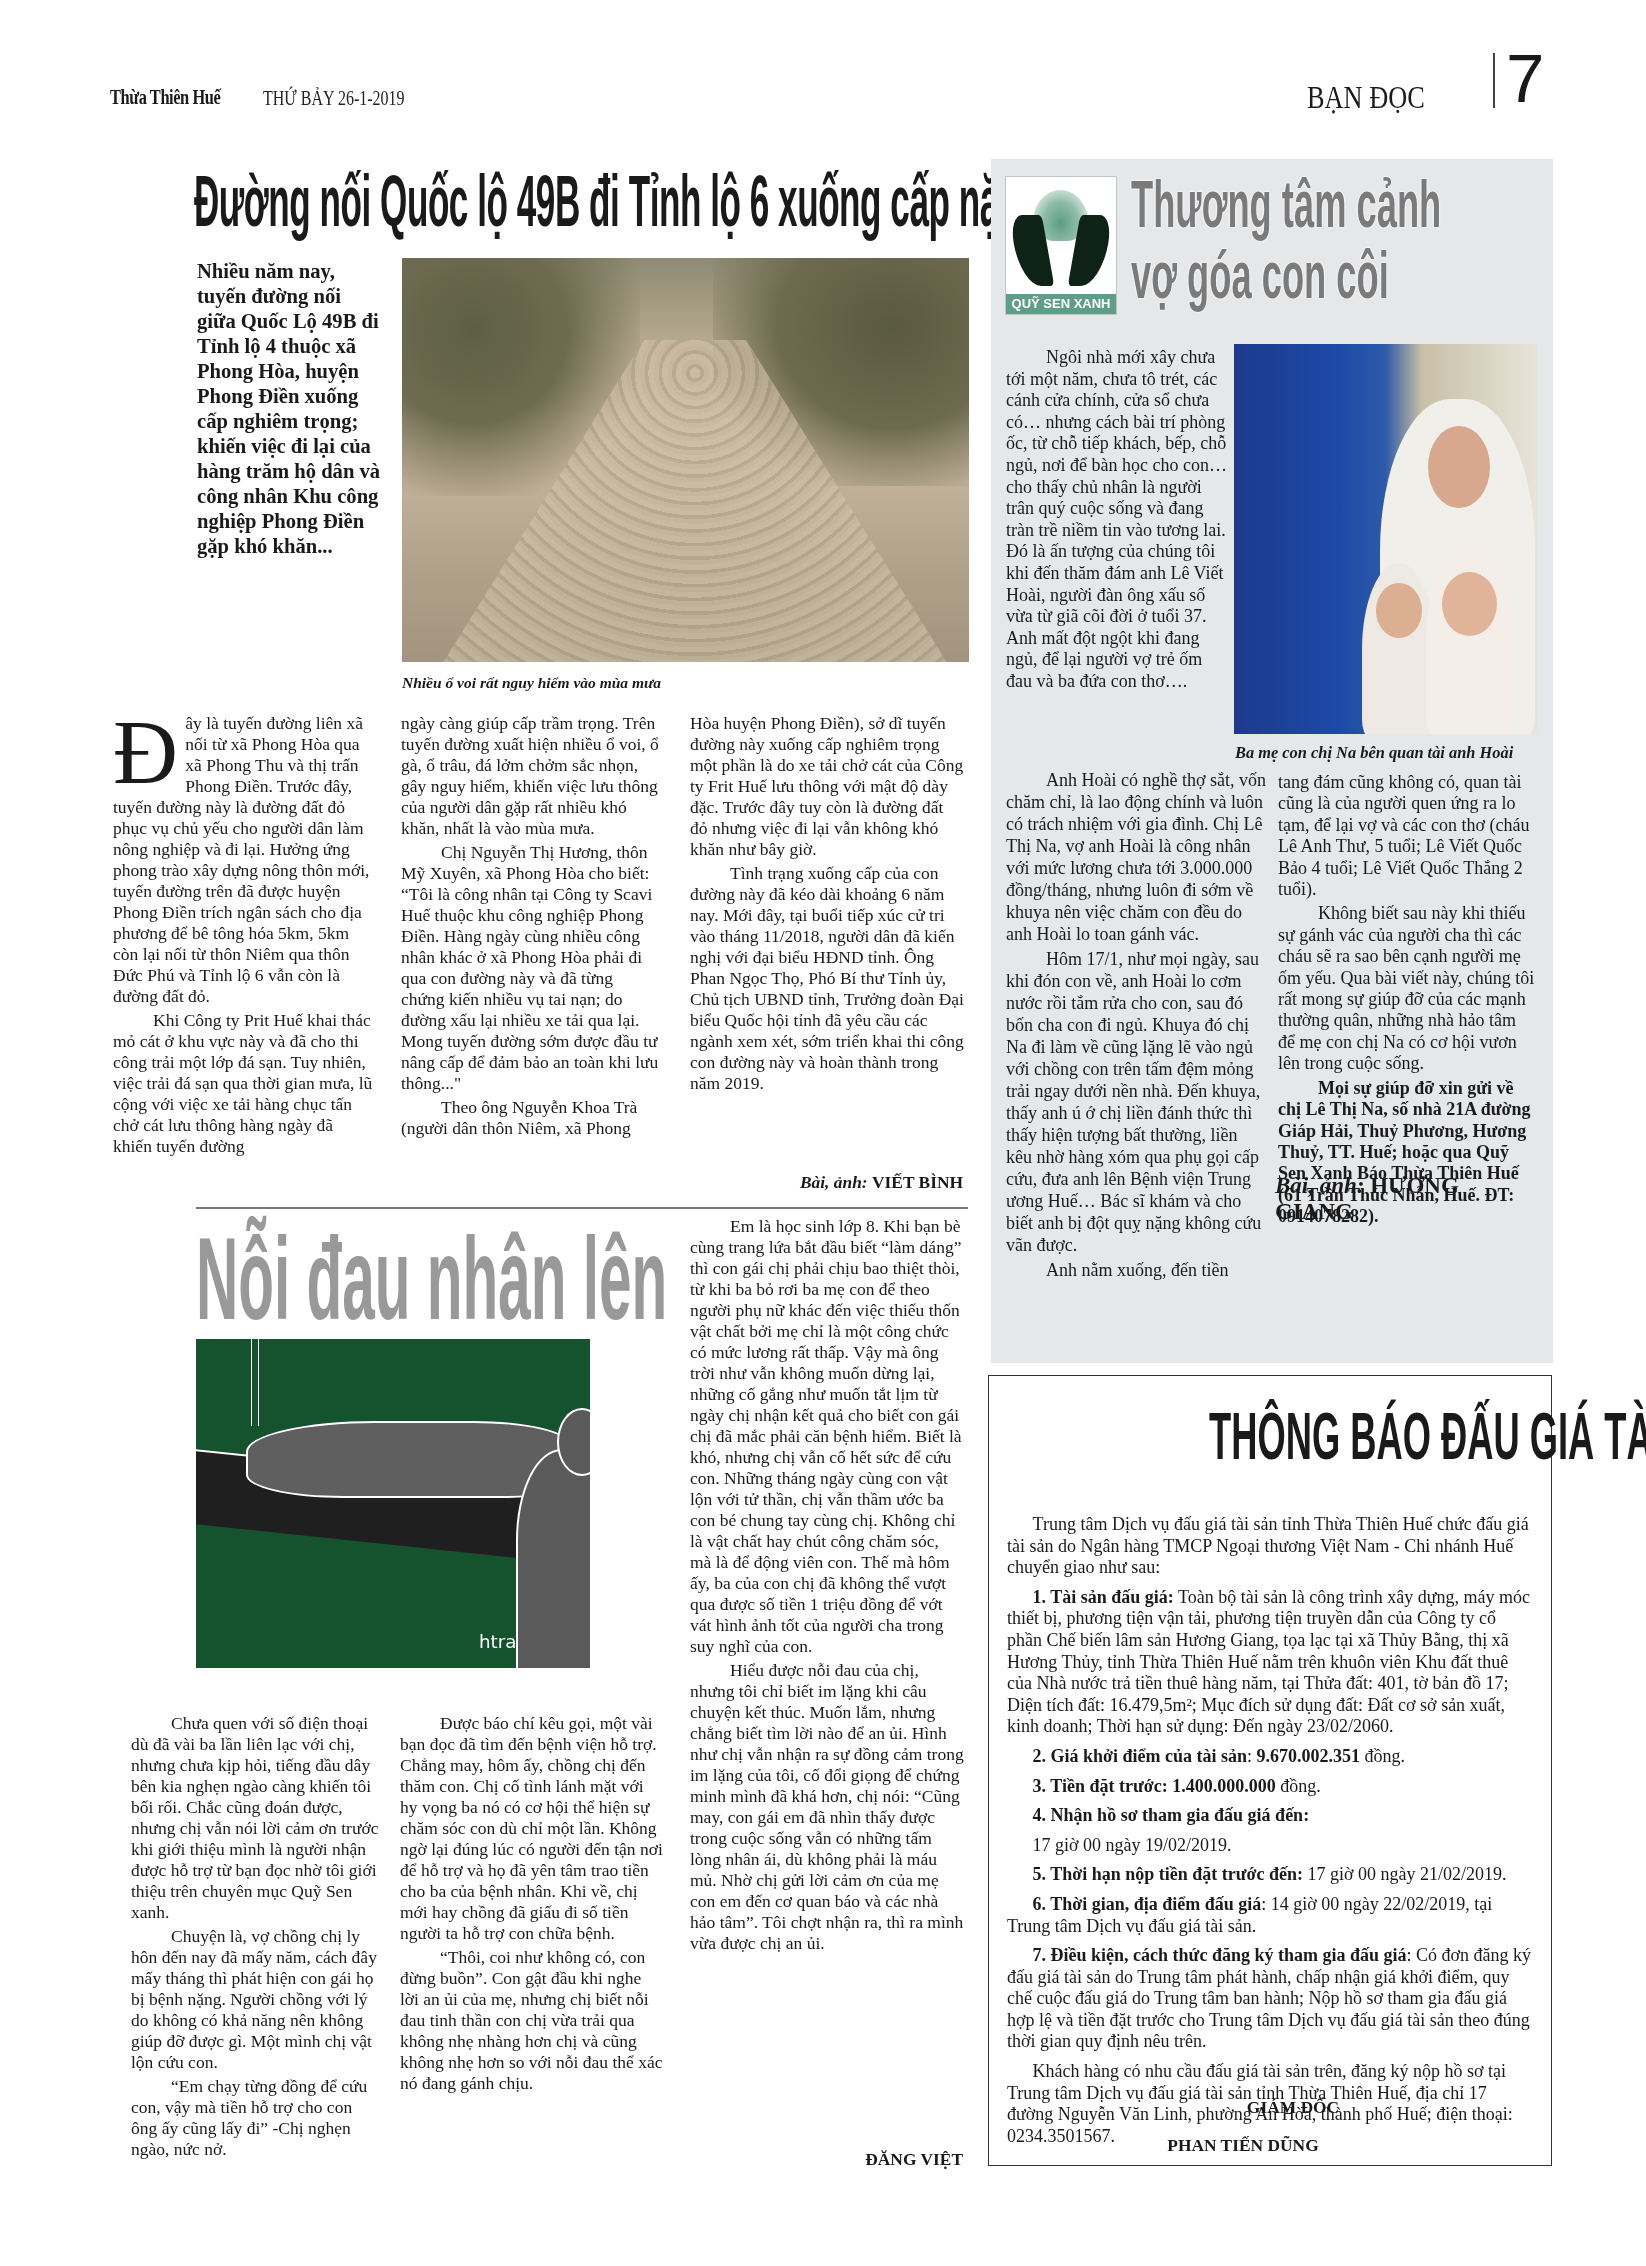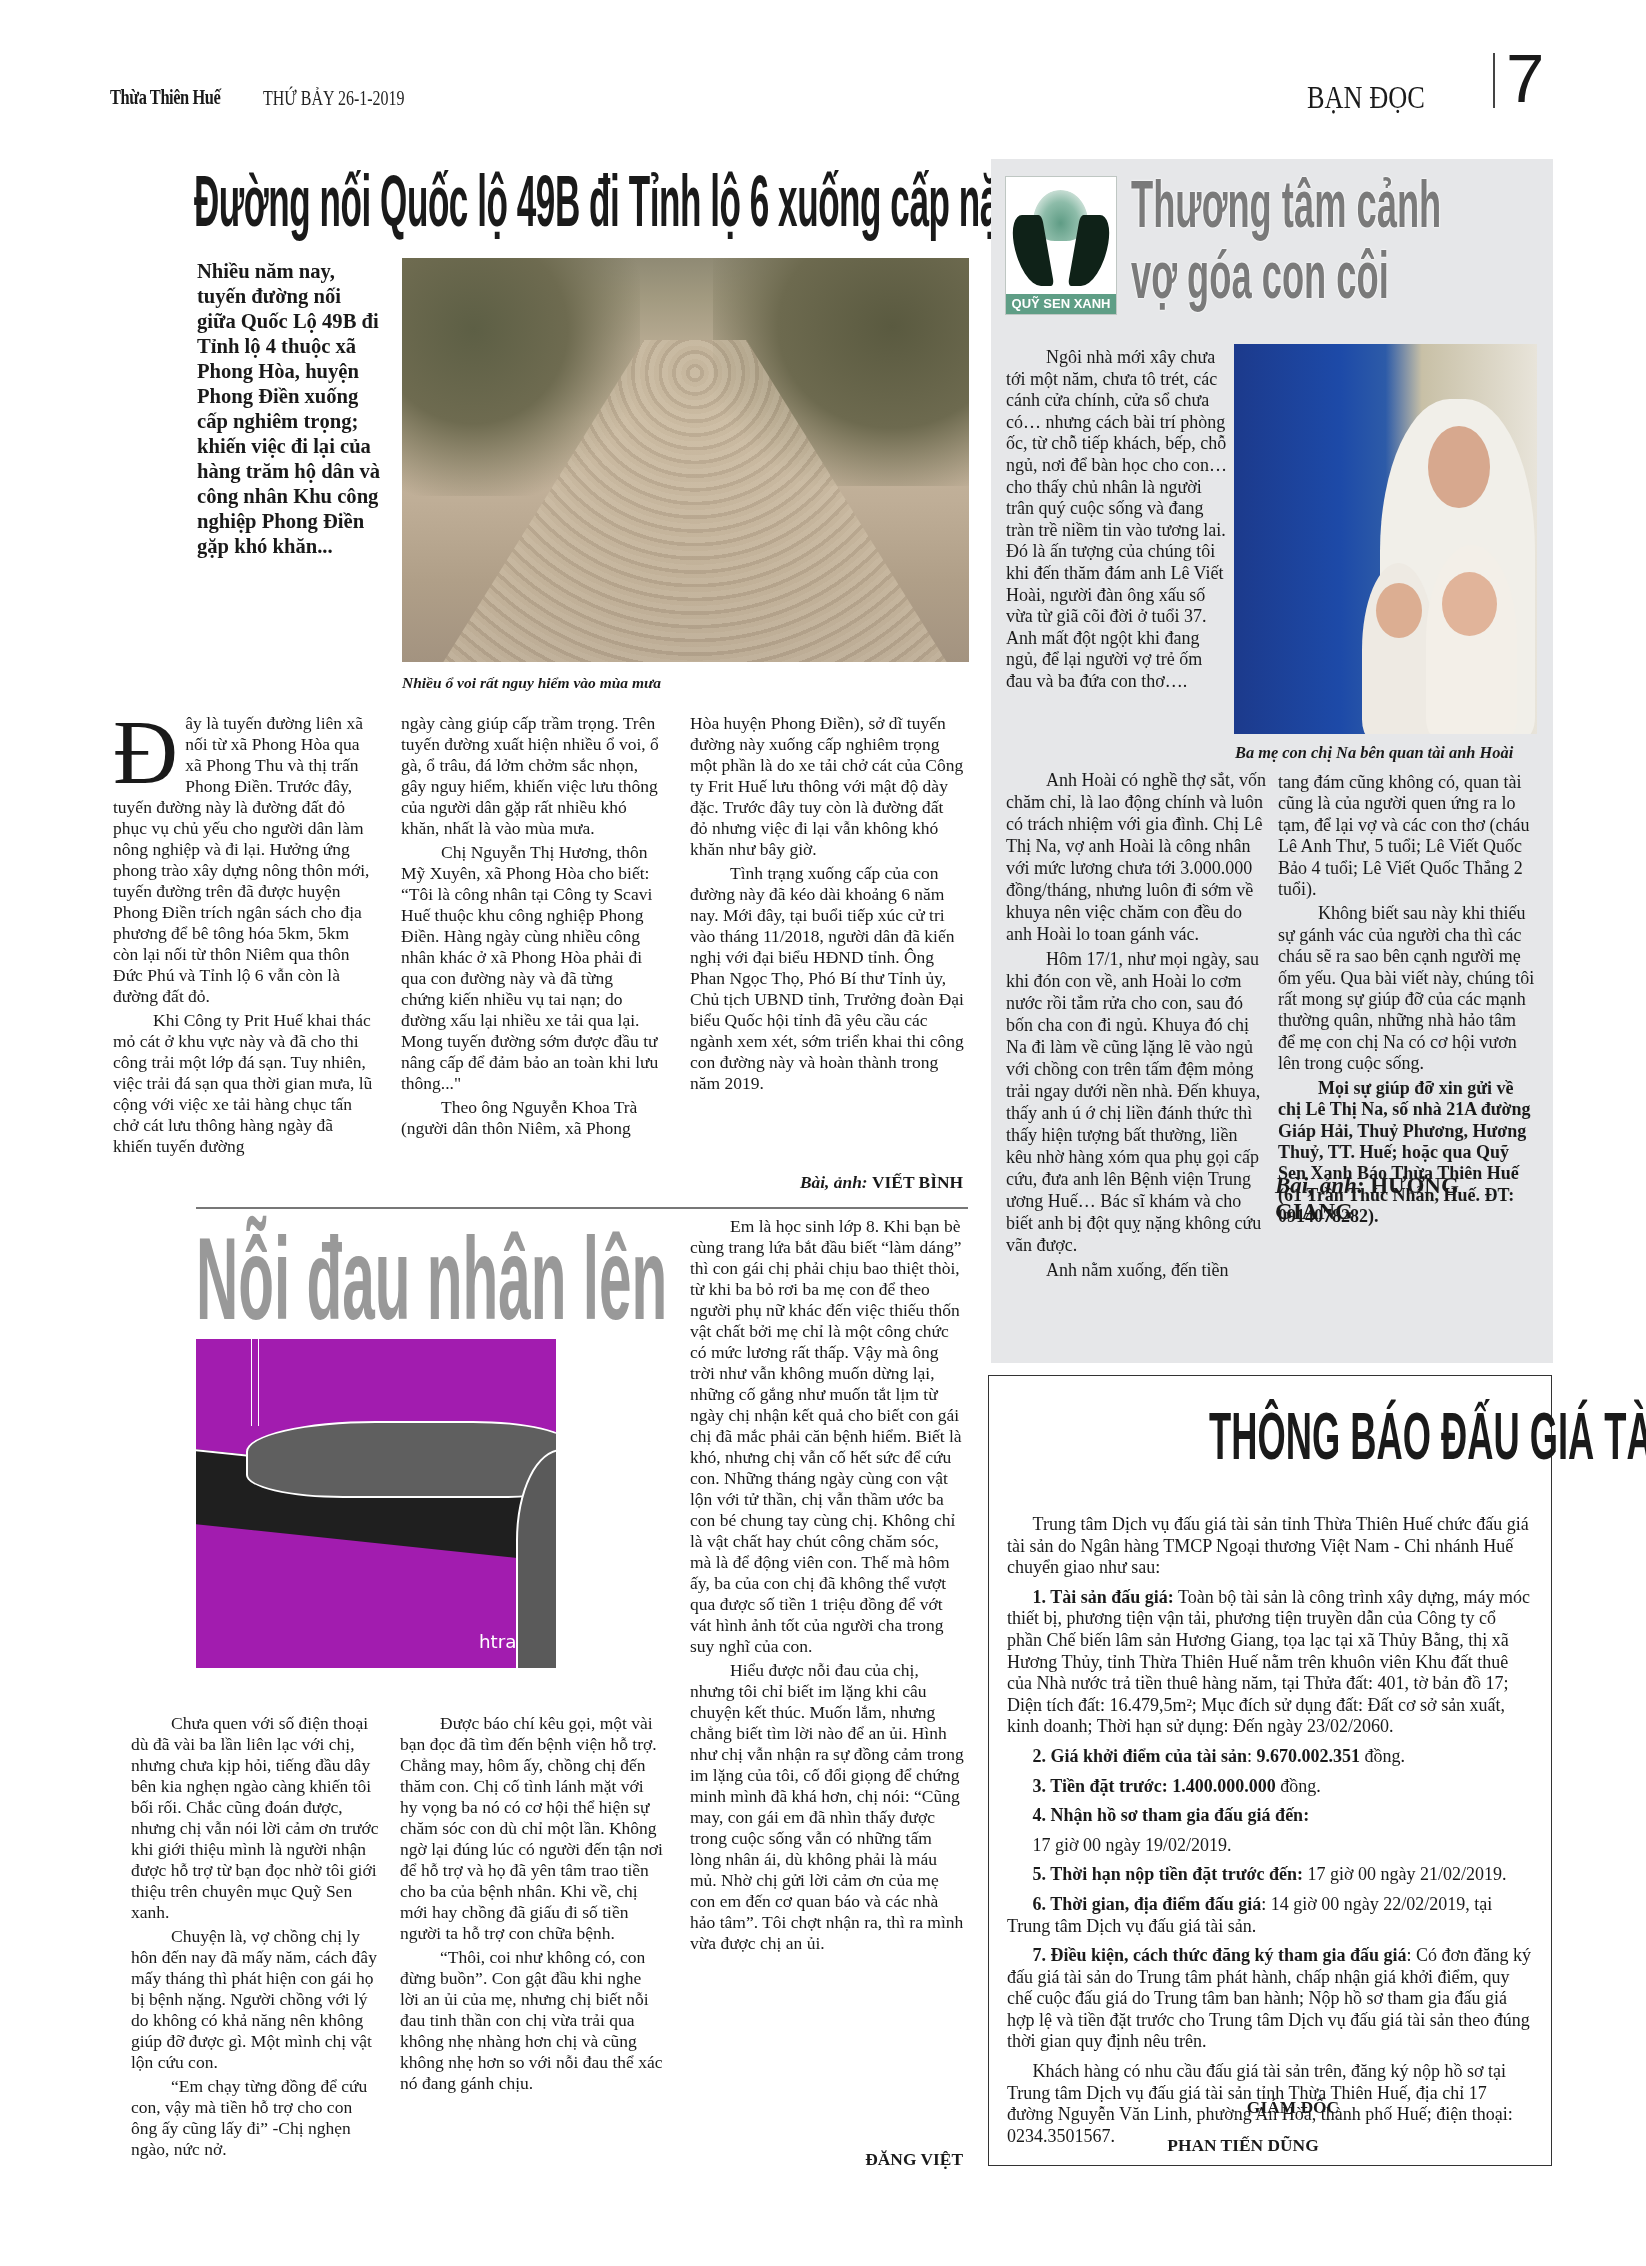--- a/index.html
+++ b/index.html
@@ -72,21 +72,21 @@
   #sidebar-caption { left:1235px; top:743px; font-size:16.4px; font-style:italic; font-weight:bold; }
   #sidebar-col1b { left:1003px; top:766px; width:267px; font-size:18px; line-height:22px; }
   #sidebar-col2 { left:1275px; top:769px; width:265px; font-size:18px; line-height:21.4px; }
   #sidebar-col2 .donate { font-weight:bold; }
   #byline-sidebar { left:1275px; top:1173px; width:263px; font-size:23px; }
   #byline-sidebar i { font-weight:bold; }
 
   
   #headline-pain { left:196px; top:1215px; font-family:"Liberation Sans",sans-serif; font-weight:bold; color:#999;
       font-size:117px; line-height:128px; white-space:nowrap; transform:scaleX(0.5); transform-origin:left top; }
-  #pain-illustration { left:196px; top:1339px; width:360px; height:329px; background:#a21caf; overflow:hidden; }
+  #pain-illustration { left:196px; top:1339px; width:360px; height:329px; background:#14532d; overflow:hidden;padding-left:34px; }
   #pain-illustration .pole { position:absolute; left:55px; top:0; width:5.5px; height:87px; border-left:1.8px solid #fff; border-right:1.8px solid #fff; }
   #pain-illustration .bed { position:absolute; left:0; top:128px; width:338px; height:73px; background:#1f1f1f; transform:skewY(6deg); border-top:2.7px solid #fff; }
   #pain-illustration .body { position:absolute; left:50px; top:82px; width:320px; height:73px; background:#5f5f5f; border:2.7px solid #fff; border-radius:40% 30% 20% 30%; }
   #pain-illustration .man { position:absolute; left:320px; top:110px; width:110px; height:224px; background:#5a5a5a; border:2.7px solid #fff; border-radius:40% 40% 0 0; }
   #pain-illustration .head { position:absolute; left:361px; top:69px; width:46px; height:64px; background:#5a5a5a; border:2.7px solid #fff; border-radius:50%; }
   #pain-illustration .sig { position:absolute; left:283px; top:292px; color:#fff; font-size:18.3px; font-family:"DejaVu Sans",sans-serif; }
 
   #pain-col3 { left:687px; top:1213px; width:280px; }
   #pain-col1 { left:128px; top:1710px; width:256px; }
   #pain-col2 { left:397px; top:1710px; width:270px; }

